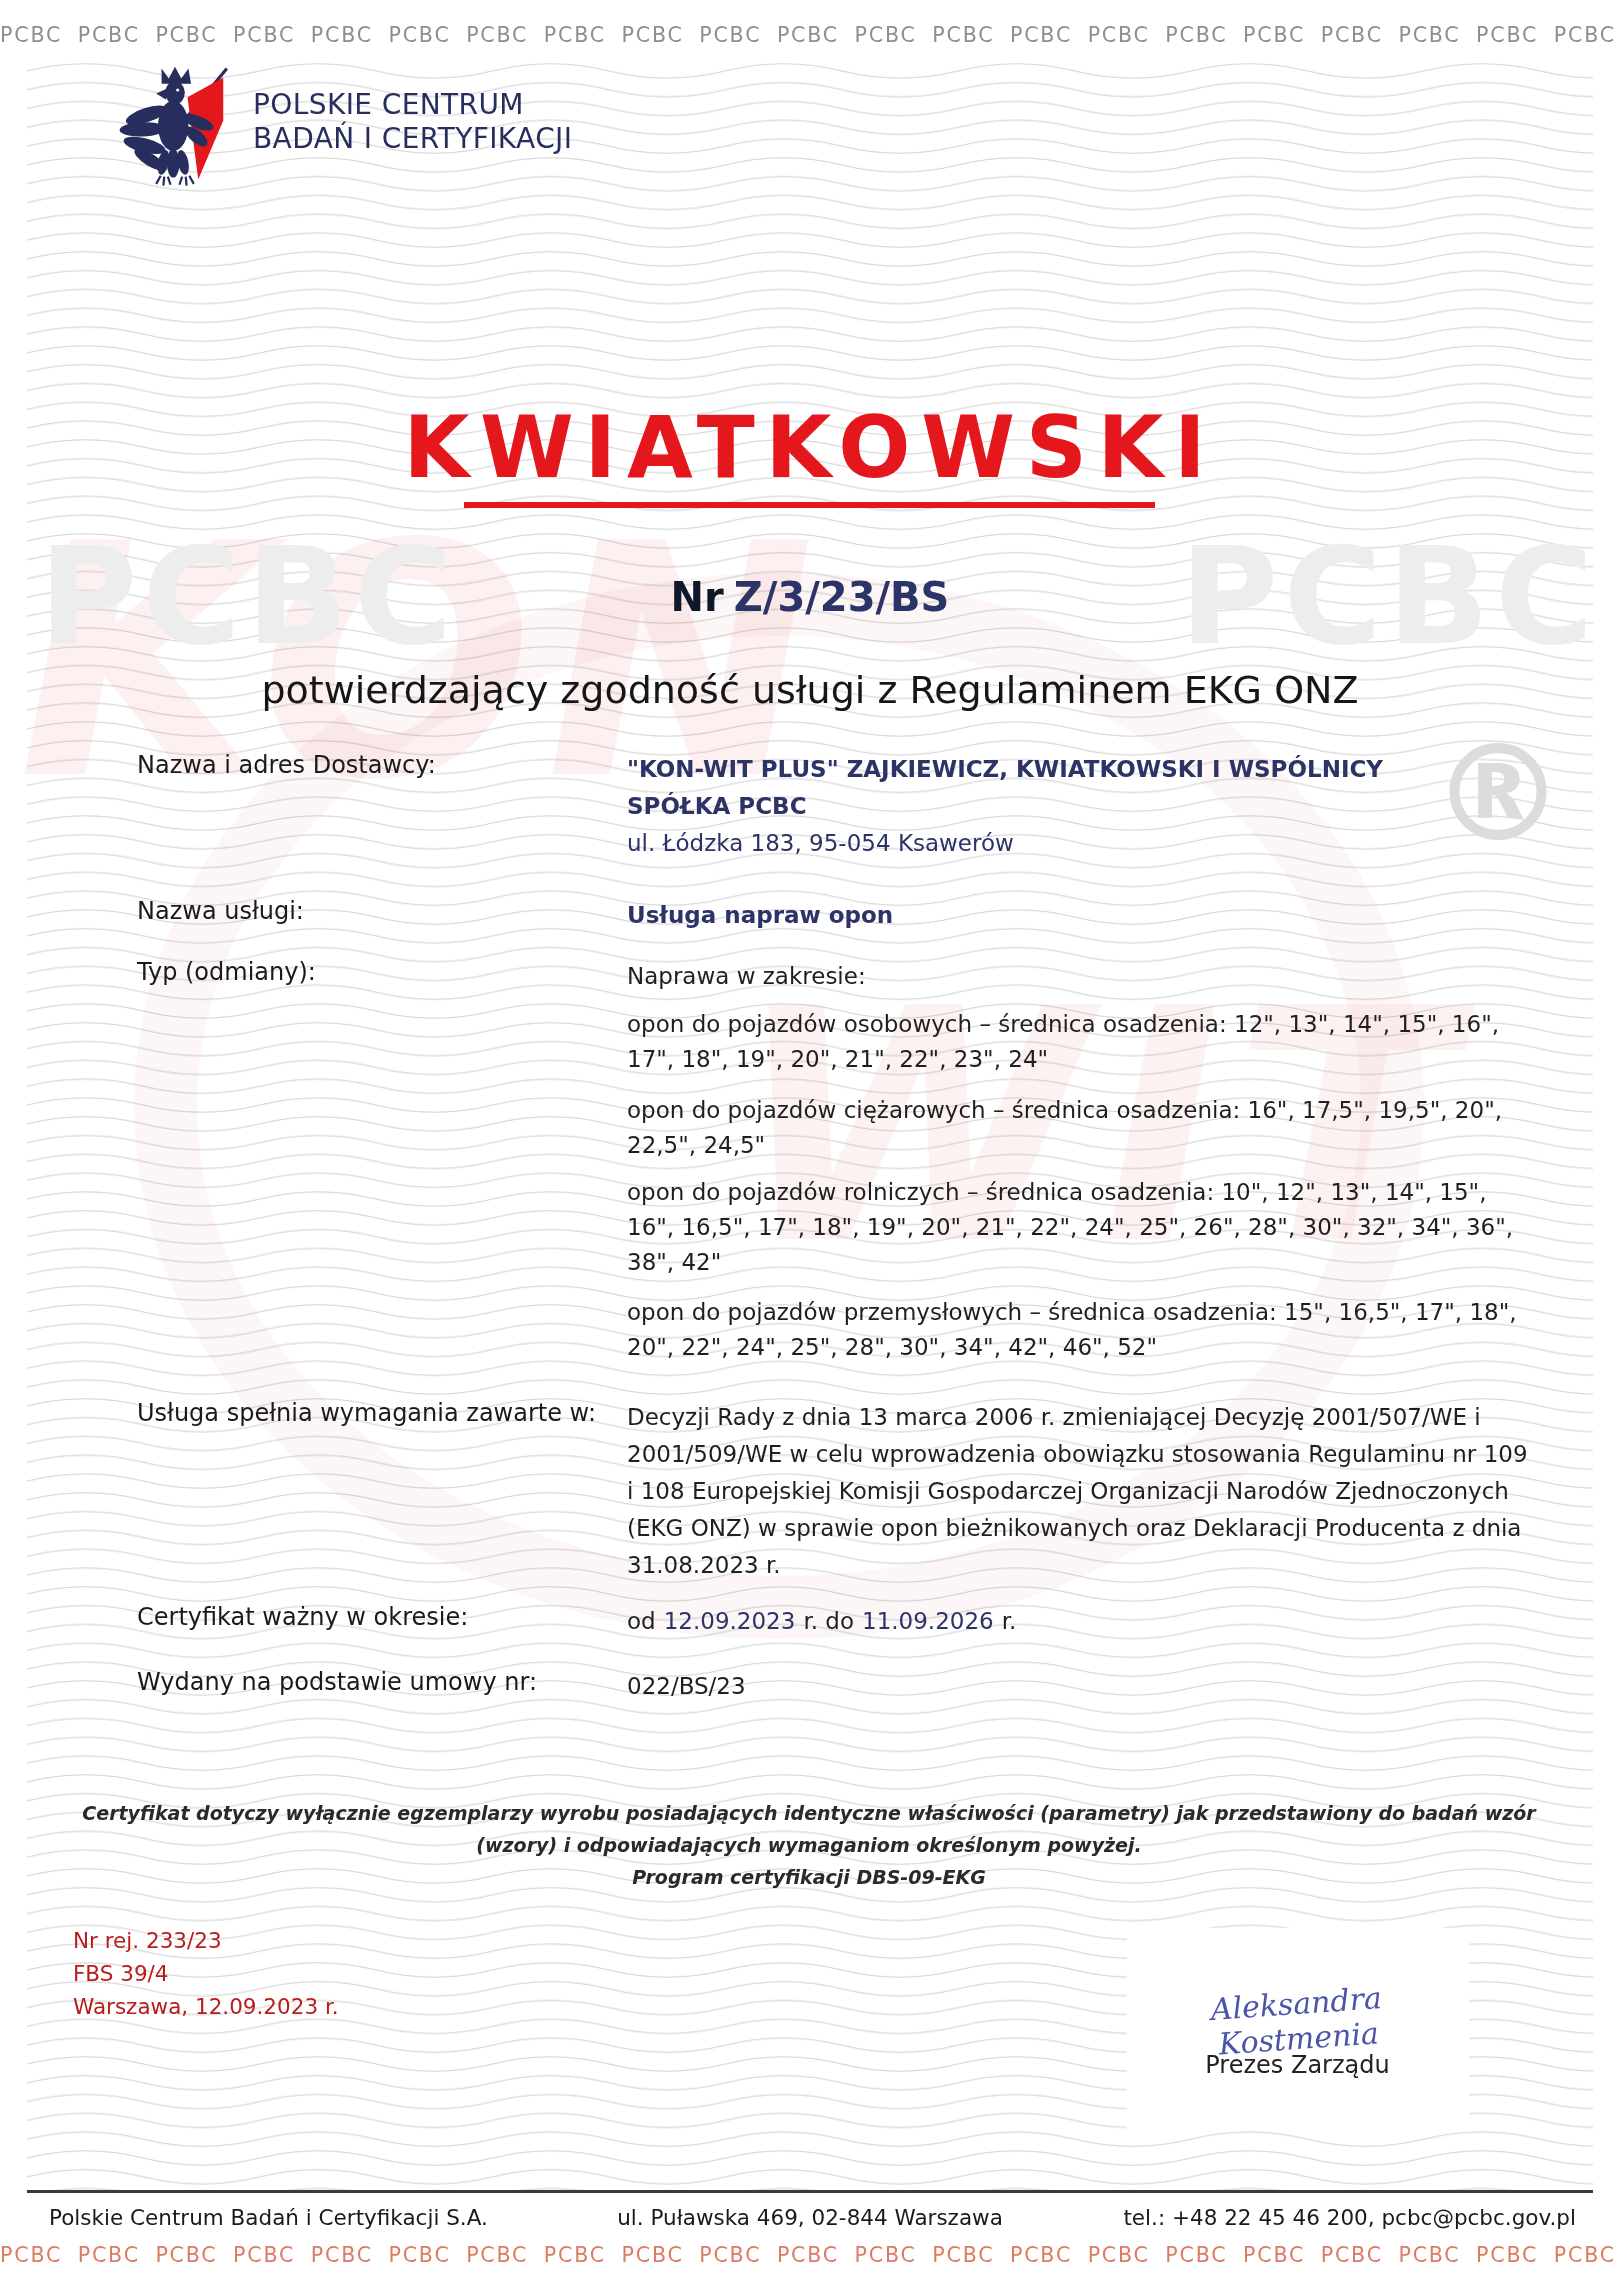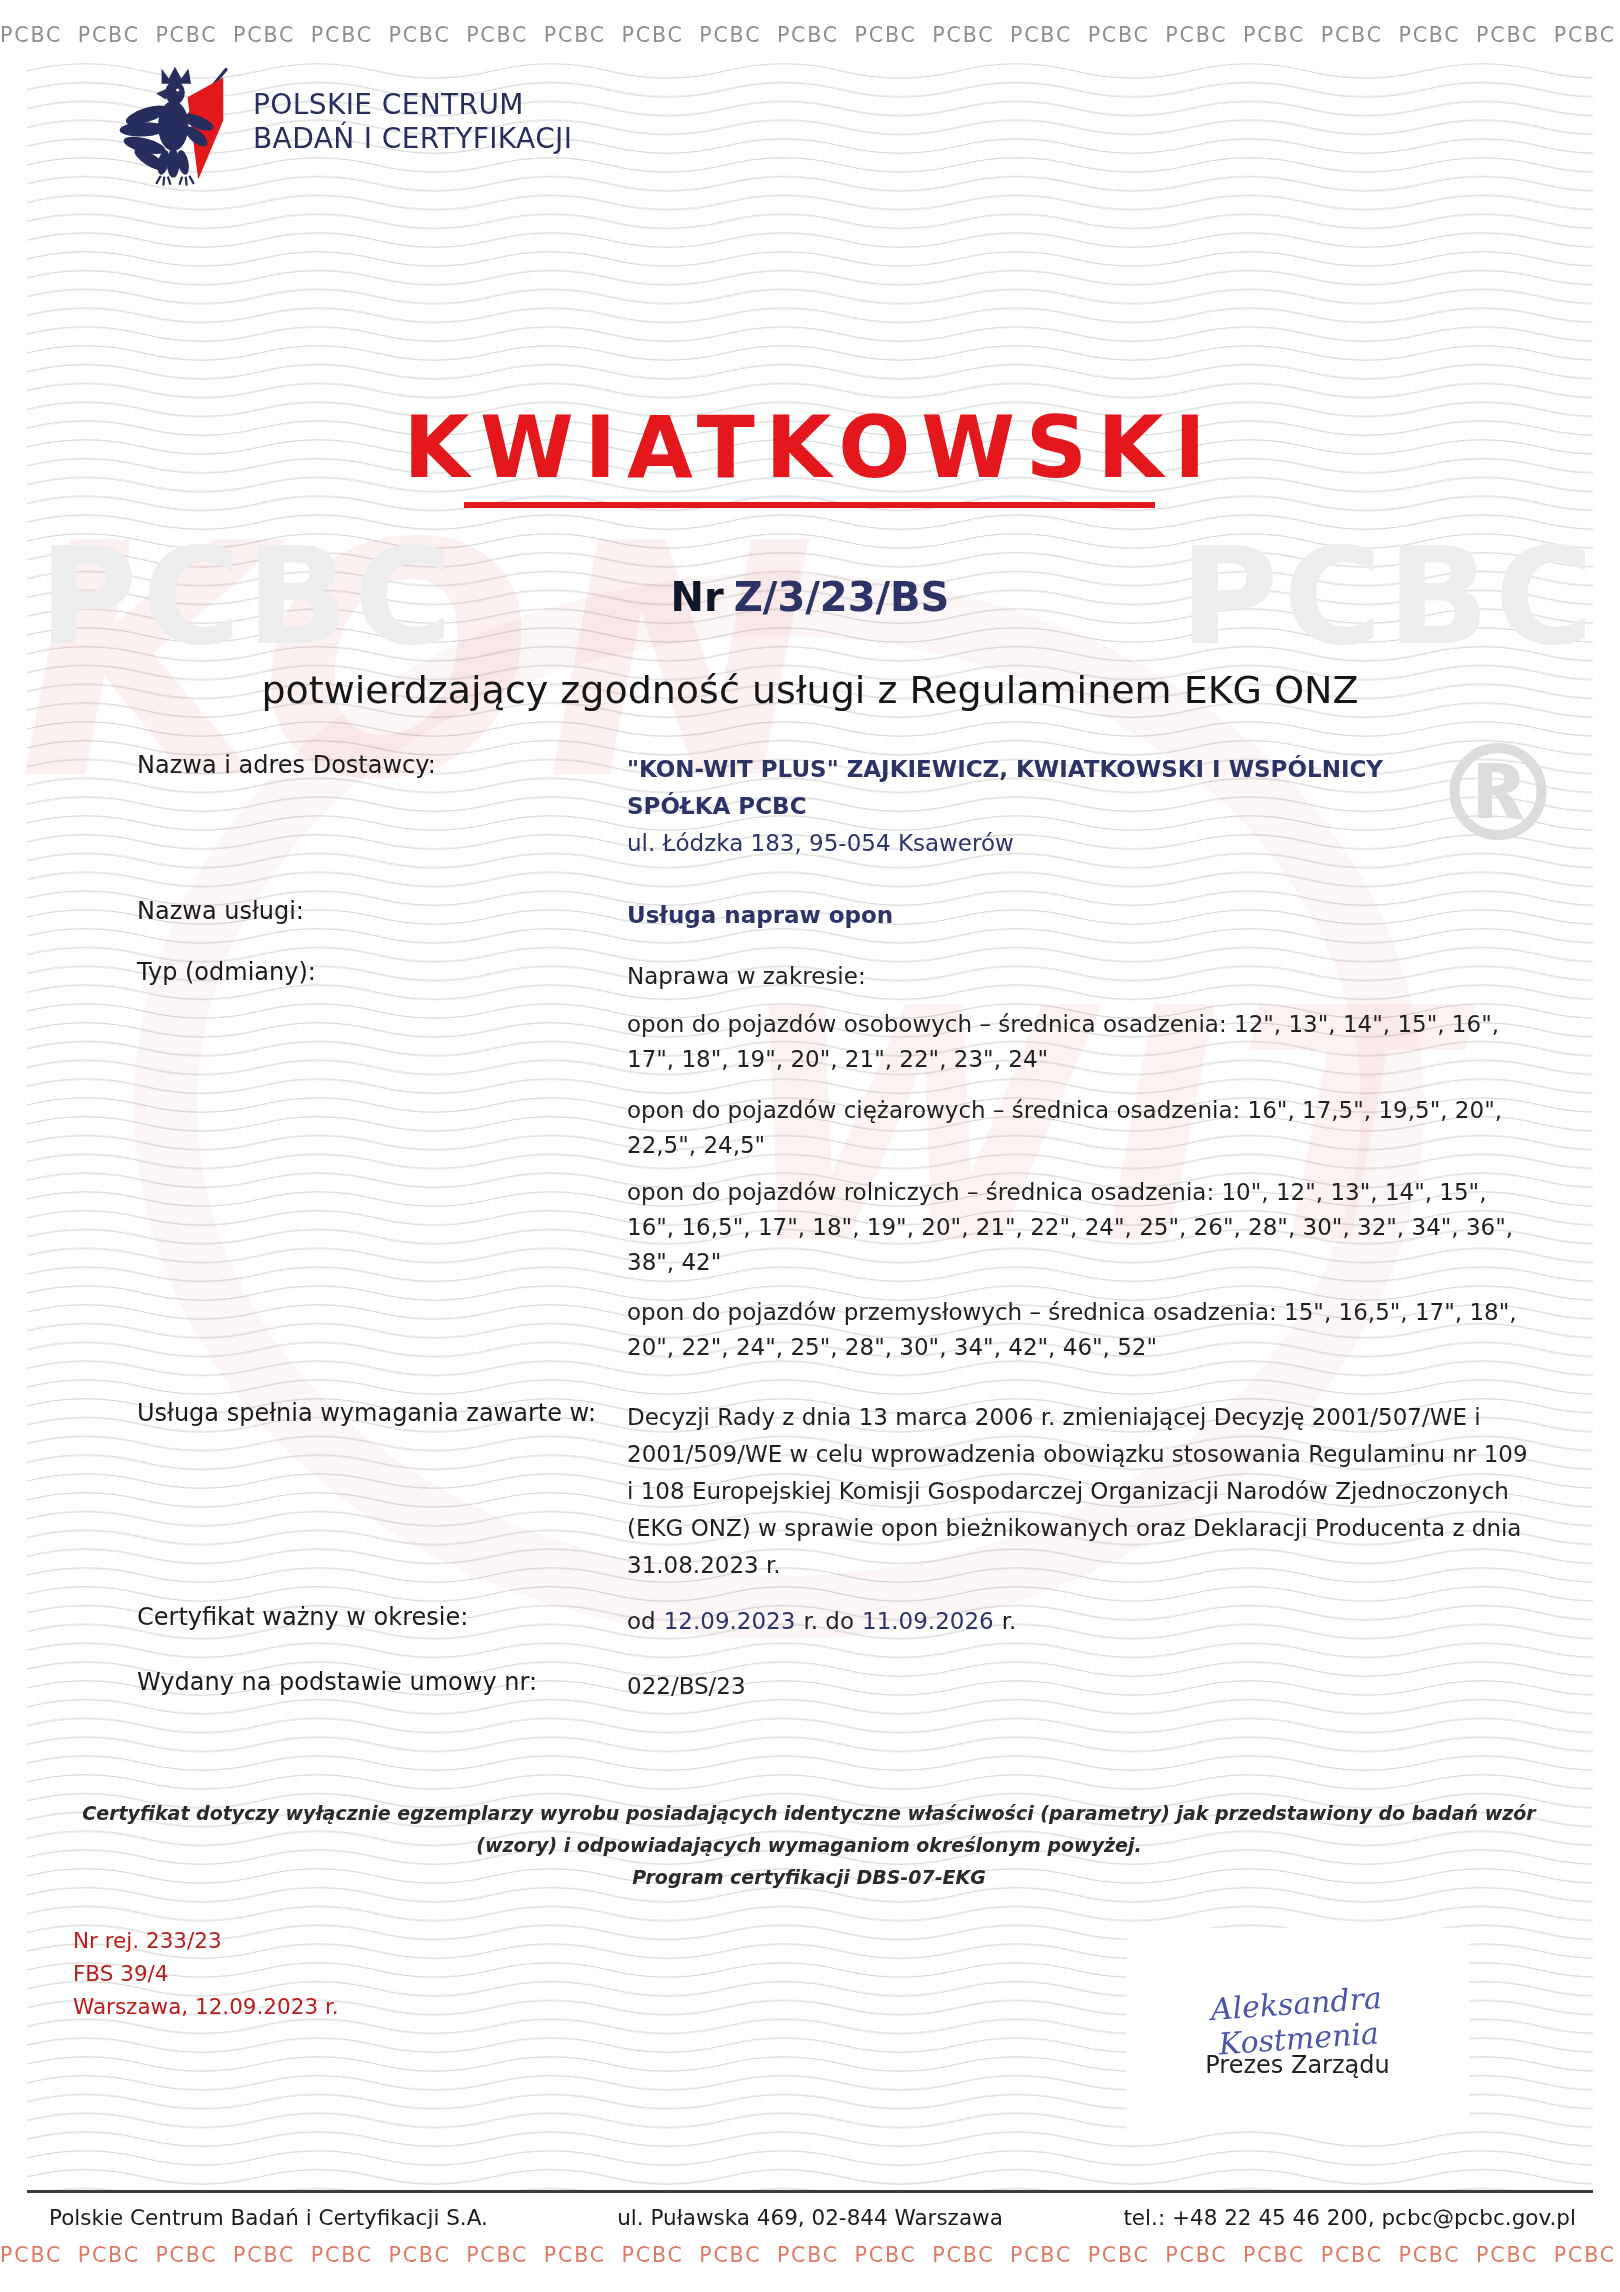--- a/index.html
+++ b/index.html
@@ -140,21 +140,21 @@
 <div class="abs lbl" style="top:1603px;">Certyfikat ważny w okresie:</div>
 <div class="abs val" style="top:1603px;">
   <span style="margin-right:8px;">od</span><span class="navy" style="margin-right:8px;">12.09.2023</span><span style="margin-right:8px;">r. do</span><span class="navy" style="margin-right:8px;">11.09.2026</span><span>r.</span>
 </div>
 
 <div class="abs lbl" style="top:1668px;">Wydany na podstawie umowy nr:</div>
 <div class="abs val" style="top:1668px;">022/BS/23</div>
 
 <div class="abs fineprint">
   <p>Certyfikat dotyczy wyłącznie egzemplarzy wyrobu posiadających identyczne właściwości (parametry) jak przedstawiony do badań wzór (wzory) i odpowiadających wymaganiom określonym powyżej.</p>
-  <p>Program certyfikacji DBS-07-EKG</p>
+  <p>Program certyfikacji DBS-09-EKG</p>
 </div>
 
 <div class="abs sigbox"></div>
 <div class="abs signame">Aleksandra Kostmenia</div>
 <div class="abs sigtitle">Prezes Zarządu</div>
 
 <div class="abs issue">
   <div>Nr rej. 233/23</div>
   <div>FBS 39/4</div>
   <div>Warszawa, 12.09.2023 r.</div>

